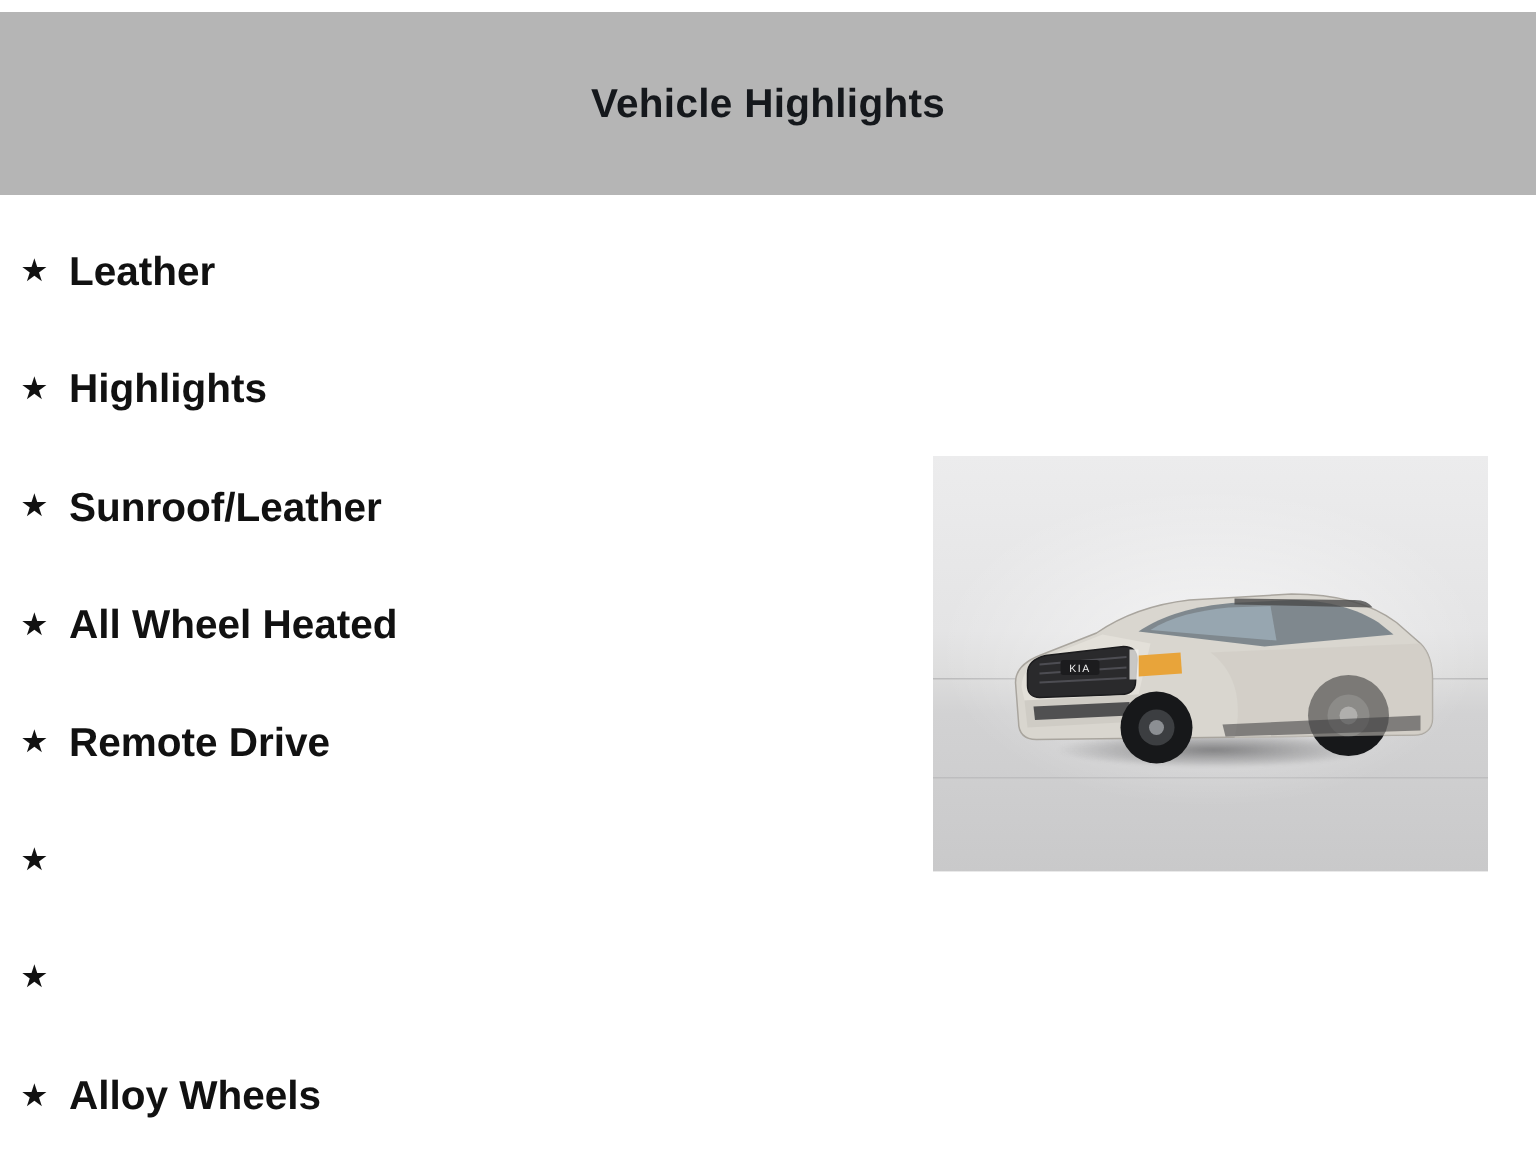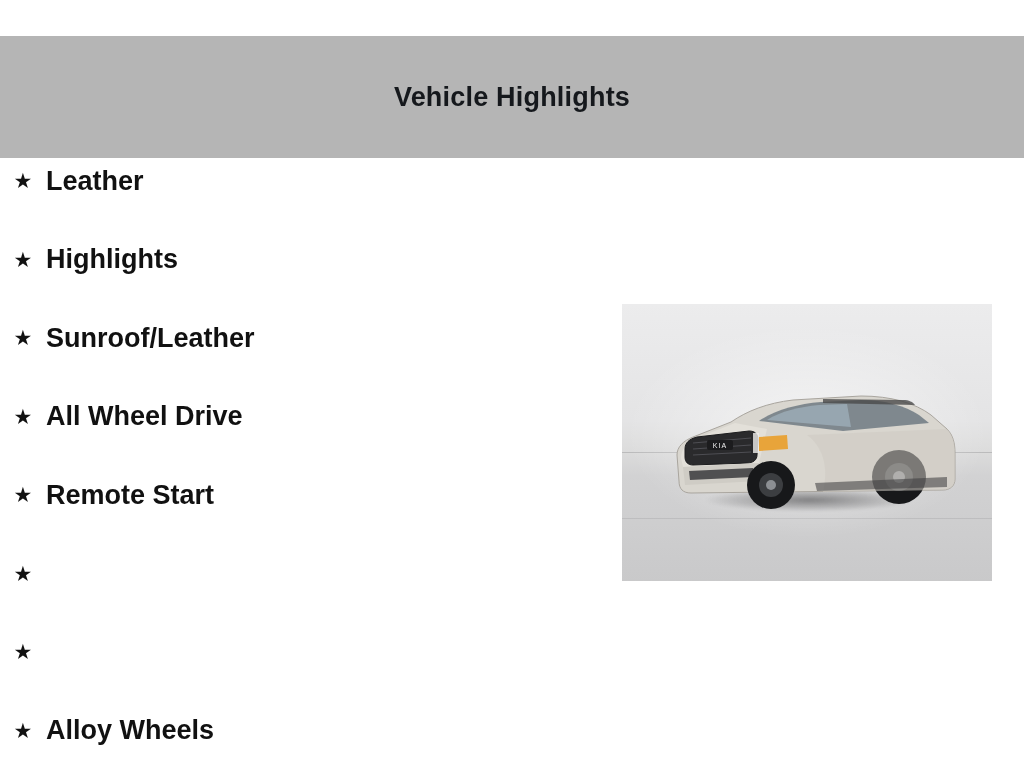--- a/index.html
+++ b/index.html
@@ -23,21 +23,20 @@
   .header-band {
     position: absolute;
     left: 0;
     top: 8px;
     width: 1024px;
     height: 122px;
     background: #b5b5b5;
     display: flex;
     align-items: center;
     justify-content: center;
-    margin-top: 28px;
   }
 
   .header-title {
     font-family: "Liberation Sans", sans-serif;
     font-size: 27px;
     font-weight: bold;
     color: #15181c;
     letter-spacing: 0.2px;
   }
 
@@ -161,25 +160,25 @@
     <li class="highlight-item">
       <span class="star-icon">★</span>
       <span class="highlight-label">Highlights</span>
     </li>
     <li class="highlight-item">
       <span class="star-icon">★</span>
       <span class="highlight-label">Sunroof/Leather</span>
     </li>
     <li class="highlight-item">
       <span class="star-icon">★</span>
-      <span class="highlight-label">All Wheel Drive</span>
-    </li>
-    <li class="highlight-item">
-      <span class="star-icon">★</span>
-      <span class="highlight-label">Remote Start</span>
+      <span class="highlight-label">All Wheel Heated</span>
+    </li>
+    <li class="highlight-item">
+      <span class="star-icon">★</span>
+      <span class="highlight-label">Remote Drive</span>
     </li>
     <li class="highlight-item">
       <span class="star-icon">★</span>
     </li>
     <li class="highlight-item">
       <span class="star-icon">★</span>
     </li>
     <li class="highlight-item">
       <span class="star-icon">★</span>
       <span class="highlight-label">Alloy Wheels</span>

